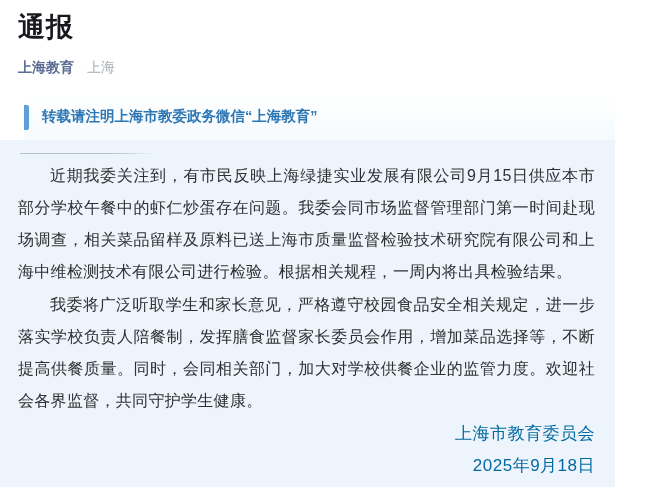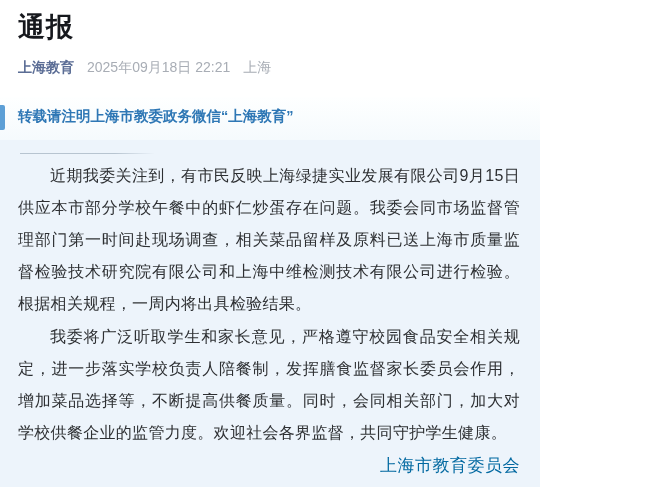--- a/index.html
+++ b/index.html
@@ -3,21 +3,21 @@
 <meta charset="utf-8">
 <style>
   html, body { margin: 0; padding: 0; }
   body {
     width: 660px; height: 487px;
     background: #ffffff;
     font-family: "Liberation Sans", "DejaVu Sans", sans-serif;
     overflow: hidden;
   }
   .page {
-    width: 540px; height: 487px;
+    width: 615px; height: 487px;
     display: flex; flex-direction: column;
     background: #ffffff;
     position: relative;
   }
   
   .header { padding: 9px 20px 0 18px; background: #ffffff; }
   .title {
     font-size: 27px; font-weight: 600; color: #16181d;
     line-height: 36px; letter-spacing: 1px;
   }
@@ -27,20 +27,21 @@
     font-size: 14px; line-height: 20px;
   }
   .account { color: #5b6d95; font-weight: 600; cursor: pointer; }
   .meta-gray { color: #a8adb5; }
   
   .notice {
     position: relative;
     margin-top: 20px;
     padding: 9px 18px 13px 18px;
     background: linear-gradient(180deg, #feffff 0%, #f5fafd 100%);
+    margin-left: 24px;
   }
   .notice-bar {
     position: absolute; left: 0; top: 8px;
     width: 5px; height: 25px;
     background: #5d9fd6;
     border-radius: 0 2px 2px 0;
   }
   .notice-text {
     color: #2e77b5; font-weight: 700; font-size: 14.5px; line-height: 21px;
   }
@@ -72,21 +73,20 @@
 </style>
 </head>
 <body>
 
 <div class="page">
 
   <div class="header">
     <div class="title">通报</div>
     <div class="meta">
       <span class="account">上海教育</span>
-      <span class="meta-gray">2025年09月18日 22:21</span>
       <span class="meta-gray">上海</span>
     </div>
   </div>
 
   <div class="notice">
     <span class="notice-bar"></span>
     <span class="notice-text">转载请注明上海市教委政务微信“上海教育”</span>
   </div>
 
   <div class="content">

